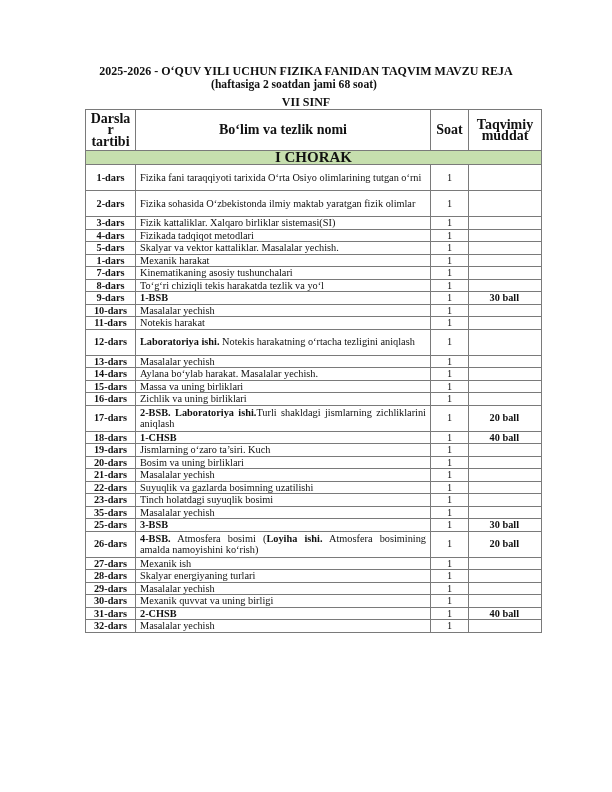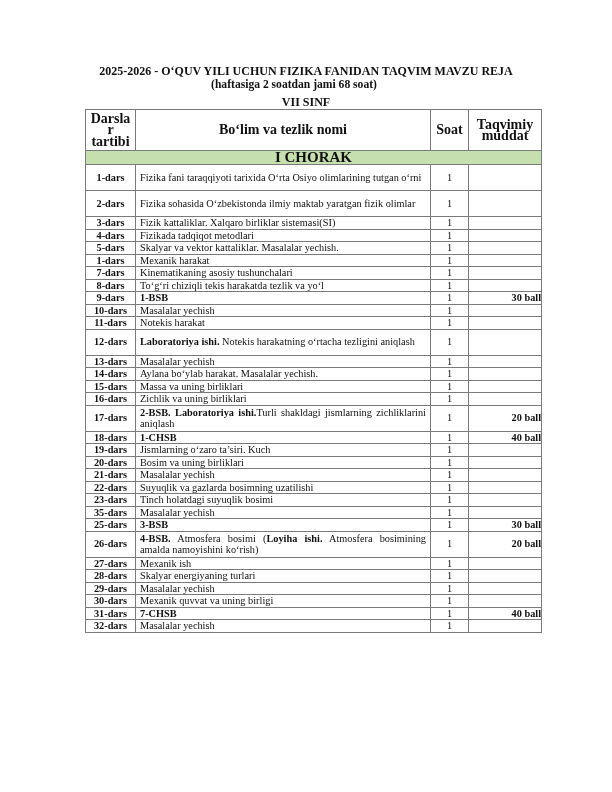--- a/index.html
+++ b/index.html
@@ -7,21 +7,21 @@
   .title { position: absolute; left: 0; width: 612px; top: 64px; text-align: center; font-weight: bold; font-size: 12px; line-height: 14px; }
   .subtitle { position: absolute; left: 0; width: 588px; top: 78px; text-align: center; font-weight: bold; font-size: 11.6px; line-height: 14px; }
   .grade { position: absolute; left: 0; width: 612px; top: 95px; text-align: center; font-weight: bold; font-size: 12px; line-height: 14px; }
   table { position: absolute; left: 85px; top: 109px; width: 456px; border-collapse: collapse; table-layout: fixed; font-size: 10.3px; }
   td, th { border: 1px solid #7a7a7a; padding: 0 4px; line-height: 11.5px; vertical-align: middle; }
   col.c1 { width: 50px; } col.c2 { width: 295px; } col.c3 { width: 38px; } col.c4 { width: 73px; }
   th { font-weight: bold; font-size: 14px; text-align: center; height: 40px; }
   td.num { font-weight: bold; text-align: center; padding: 0 2px; white-space: nowrap; }
   td.topic { text-align: justify; font-family: Liberation Serif, serif; }
   td.hours { text-align: center; }
-  td.deadline { font-weight: bold; text-align: right; padding-right: 0; }
+  td.deadline { font-weight: bold; text-align: right; padding-right: 22px; }
   tr.section td { background: #c6dfae; font-weight: bold; text-align: center; font-size: 15px; height: 13px; }
   tr.r1 td { height: 11px; }
   tr.r2 td { height: 25px; }
   .b { font-weight: bold; }
 </style>
 </head>
 <body>
 
 <div class="title">2025-2026 - O‘QUV YILI UCHUN FIZIKA FANIDAN TAQVIM MAVZU REJA</div>
 <div class="subtitle">(haftasiga 2 soatdan jami 68 soat)</div>
@@ -223,21 +223,21 @@
         <td class="deadline"></td>
       </tr>
       <tr class="r1">
         <td class="num">30-dars</td>
         <td class="topic"><span>Mexanik quvvat va uning birligi</span></td>
         <td class="hours">1</td>
         <td class="deadline"></td>
       </tr>
       <tr class="r1">
         <td class="num">31-dars</td>
-        <td class="topic"><span class="b">7-CHSB</span></td>
+        <td class="topic"><span class="b">2-CHSB</span></td>
         <td class="hours">1</td>
         <td class="deadline">40 ball</td>
       </tr>
       <tr class="r1">
         <td class="num">32-dars</td>
         <td class="topic"><span>Masalalar yechish</span></td>
         <td class="hours">1</td>
         <td class="deadline"></td>
       </tr>
     </tbody>

